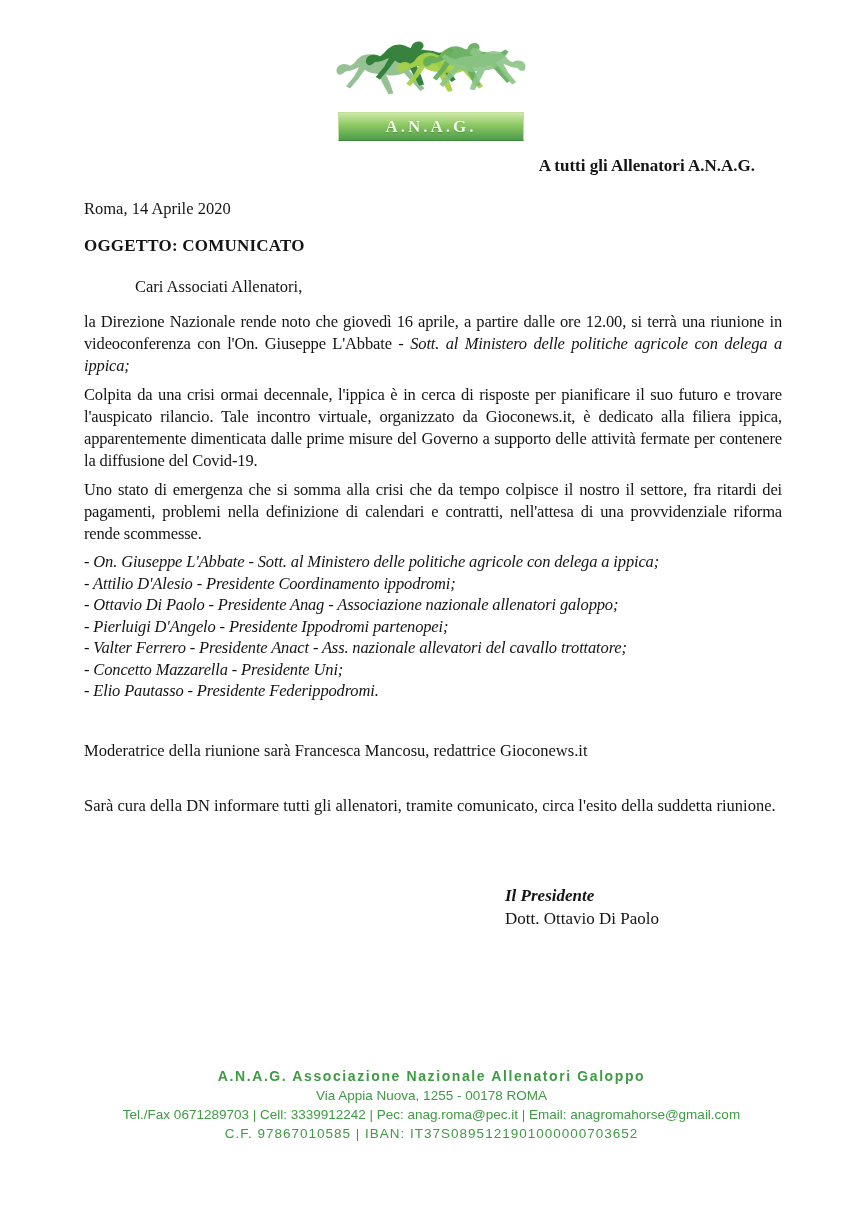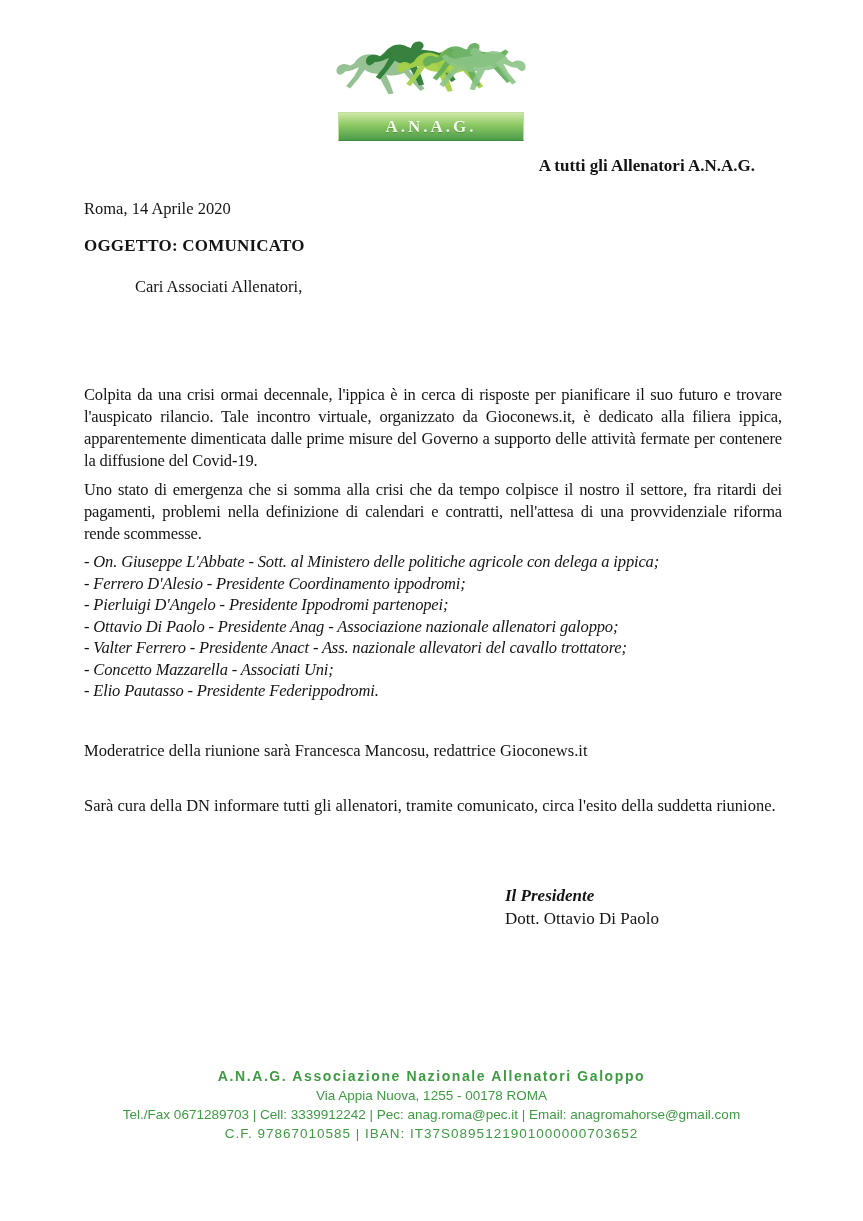--- a/index.html
+++ b/index.html
@@ -88,32 +88,33 @@
     <div class="logo-banner">
       <span>A.N.A.G.</span>
     </div>
   </div>
 
   <div class="addressee">A tutti gli Allenatori A.N.A.G.</div>
   <div class="dateline">Roma, 14 Aprile 2020</div>
   <div class="subject">OGGETTO: COMUNICATO</div>
   <div class="salutation">Cari Associati Allenatori,</div>
 
+  <div class="para" id="p1"><span>la Direzione Nazionale rende noto che giovedì 16 aprile, a partire dalle ore 12.00, si terrà una riunione in videoconferenza con l'On. Giuseppe L'Abbate - </span><span class="italic">Sott. al Ministero delle politiche agricole con delega a ippica;</span></div>
 
   <div class="para" id="p2">Colpita da una crisi ormai decennale, l'ippica è in cerca di risposte per pianificare il suo futuro e trovare l'auspicato rilancio. Tale incontro virtuale, organizzato da Gioconews.it, è dedicato alla filiera ippica, apparentemente dimenticata dalle prime misure del Governo a supporto delle attività fermate per contenere la diffusione del Covid-19.</div>
 
   <div class="para" id="p3">Uno stato di emergenza che si somma alla crisi che da tempo colpisce il nostro il settore, fra ritardi dei pagamenti, problemi nella definizione di calendari e contratti, nell'attesa di una provvidenziale riforma rende scommesse.</div>
 
   <div class="speakers">
     <div>- On. Giuseppe L'Abbate - Sott. al Ministero delle politiche agricole con delega a ippica;</div>
-    <div>- Ferrero D'Alesio - Presidente Coordinamento ippodromi;</div>
+    <div>- Attilio D'Alesio - Presidente Coordinamento ippodromi;</div>
+    <div>- Ottavio Di Paolo - Presidente Anag - Associazione nazionale allenatori galoppo;</div>
     <div>- Pierluigi D'Angelo - Presidente Ippodromi partenopei;</div>
-    <div>- Ottavio Di Paolo - Presidente Anag - Associazione nazionale allenatori galoppo;</div>
     <div>- Valter Ferrero - Presidente Anact - Ass. nazionale allevatori del cavallo trottatore;</div>
-    <div>- Concetto Mazzarella - Associati Uni;</div>
+    <div>- Concetto Mazzarella - Presidente Uni;</div>
     <div>- Elio Pautasso - Presidente Federippodromi.</div>
   </div>
 
   <div class="moderator">Moderatrice della riunione sarà Francesca Mancosu, redattrice Gioconews.it</div>
   <div class="closing">Sarà cura della DN informare tutti gli allenatori, tramite comunicato, circa l'esito della suddetta riunione.</div>
 
   <div class="signature">
     <div class="role">Il Presidente</div>
     <div class="name">Dott. Ottavio Di Paolo</div>
   </div>

